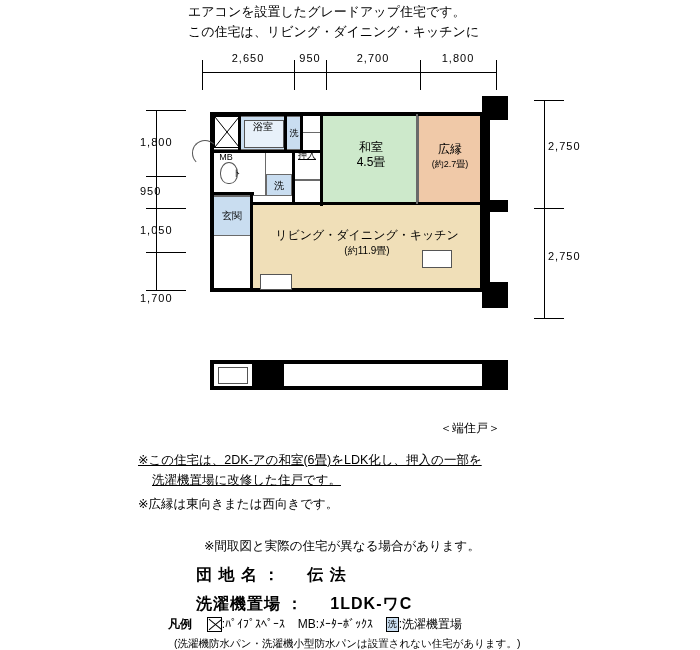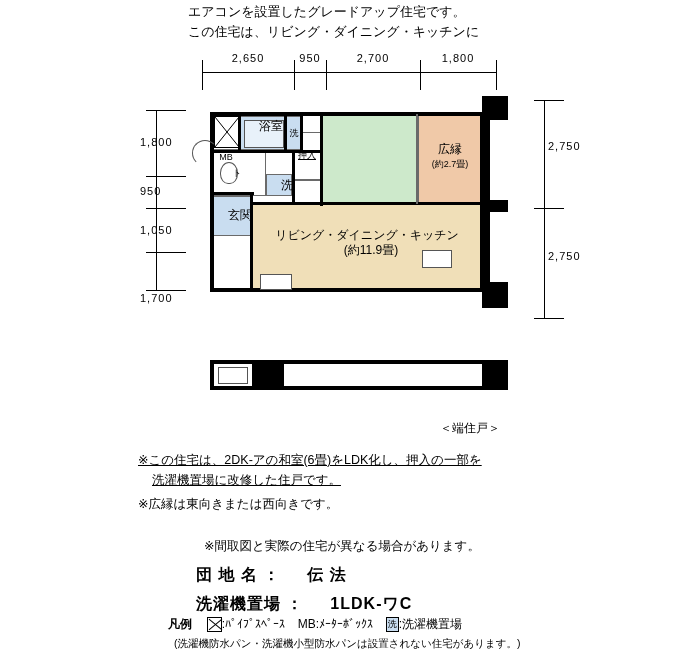--- a/index.html
+++ b/index.html
@@ -31,21 +31,21 @@
   .dimlabel-v{
     position:absolute;font-size:11px;letter-spacing:1px;
   }
   
   #plan{
     position:absolute;left:186px;top:92px;width:348px;height:240px;
   }
   .wall{position:absolute;background:#000;}
   .room{position:absolute;box-sizing:border-box;}
   .label{position:absolute;text-align:center;font-size:12px;line-height:15px;}
-  .small{font-size:12px;padding-left:8px;}
+  .small{font-size:10px;}
   .tiny{font-size:9px;}
   
   .c-ldk{background:#f0dfb8;}
   .c-wa{background:#cde9cb;}
   .c-hiro{background:#f0c9a8;}
   .c-water{background:#c9ddf0;}
   .c-white{background:#ffffff;}
   .brd{border:1px solid #6a6a6a;}
   
   #corridor{position:absolute;left:186px;top:360px;width:348px;height:34px;}
@@ -165,20 +165,24 @@
     </svg>
   </div>
 
   <div class="fix" style="left:58px;top:28px;width:38px;height:26px;background:#e8f1fa;"></div>
   <div class="fixr" style="left:34px;top:70px;width:16px;height:20px;border-radius:50% 50% 45% 45%;"></div>
   <div class="fix" style="left:236px;top:158px;width:28px;height:16px;background:#fff;"></div>
   <div class="fix" style="left:74px;top:182px;width:30px;height:14px;background:#fff;"></div>
 
   <div class="door-arc" style="left:6px;top:48px;width:24px;height:24px;border-color:#555 transparent transparent #555;"></div>
 
+  <div class="label" style="left:150px;top:48px;width:70px;">
+    <div>和室</div>
+    <div style="font-size:12px;">4.5畳</div>
+  </div>
   <div class="label" style="left:232px;top:50px;width:64px;">
     <div>広縁</div>
     <div class="tiny">(約2.7畳)</div>
   </div>
   <div class="label" style="left:66px;top:136px;width:230px;">
     <div>リビング・ダイニング・キッチン</div>
     <div class="small">(約11.9畳)</div>
   </div>
   <div class="label small" style="left:56px;top:27px;width:42px;"><span>浴室</span></div>
   <div class="label tiny" style="left:99px;top:34px;width:18px;"><span>洗</span></div>

